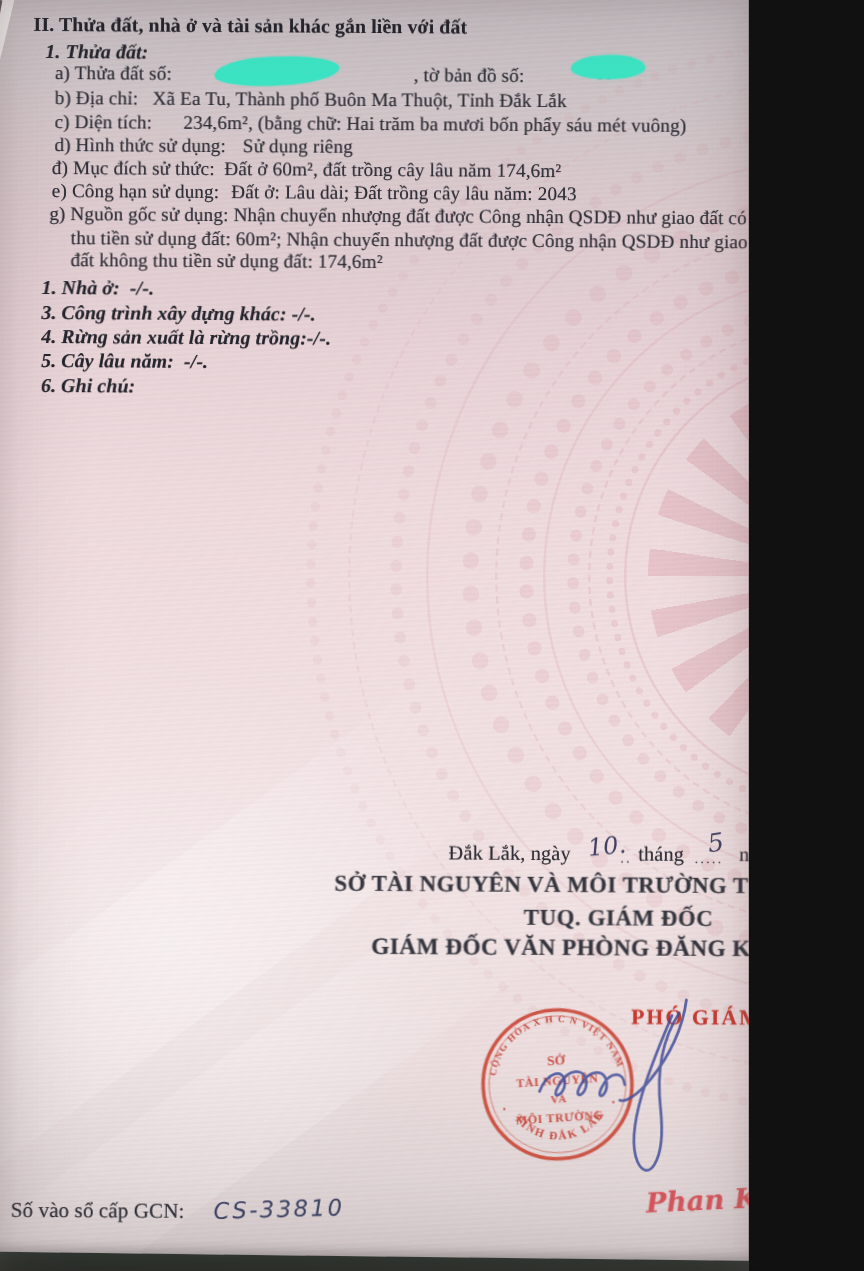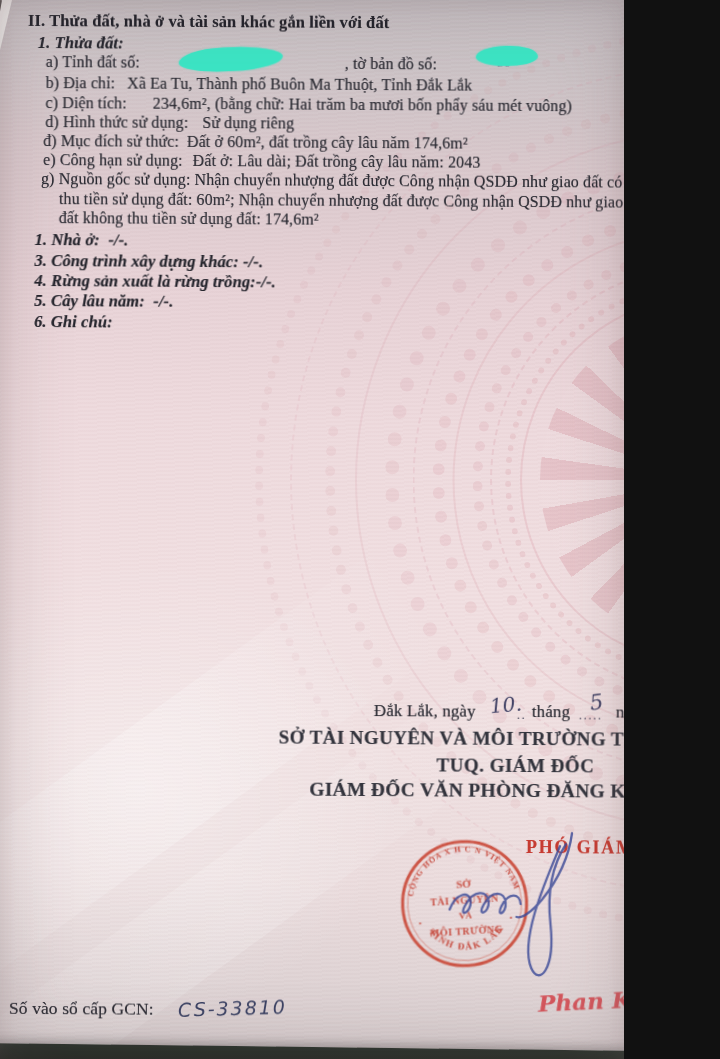--- a/index.html
+++ b/index.html
@@ -77,21 +77,21 @@
   <div class="lightpatch"></div>
   <div class="sheen s1"></div>
   <div class="sheen s2"></div>
   <div class="scan"></div>
 
   <div id="content">
 
     <div class="ln hd" style="left:28px;top:11px;">II. Thửa đất, nhà ở và tài sản khác gắn liền với đất</div>
     <div class="ln bi" style="left:38px;top:33px;">1. Thửa đất:</div>
 
-    <div class="ln" style="left:46px;top:53px;">a) Tỉnh đất số:</div>
+    <div class="ln" style="left:46px;top:53px;">a) Thửa đất số:</div>
     <div class="faint" style="left:196px;top:56px;font-size:12px;">v</div>
     <div class="blob" style="left:179px;top:46px;width:104px;height:24px;border-radius:45% 55% 50% 50%/60% 50% 55% 45%;transform:rotate(-3deg);"></div>
     <div class="ln" style="left:345px;top:53px;">, tờ bản đồ số:</div>
     <div class="faint" style="left:497px;top:52px;font-size:14px;">50</div>
     <div class="blob" style="left:476px;top:43px;width:62px;height:20px;border-radius:50% 50% 45% 55%/55% 60% 45% 50%;transform:rotate(-2deg);"></div>
 
     <div class="ln" style="left:46px;top:74px;"><span>b) Địa chỉ:</span><span style="margin-left:12px;">Xã Ea Tu, Thành phố Buôn Ma Thuột, Tỉnh Đắk Lắk</span></div>
 
     <div class="ln" style="left:46px;top:94px;"><span>c) Diện tích:</span><span style="margin-left:26px;">234,6m², (bằng chữ: Hai trăm ba mươi bốn phẩy sáu mét vuông)</span></div>
 

